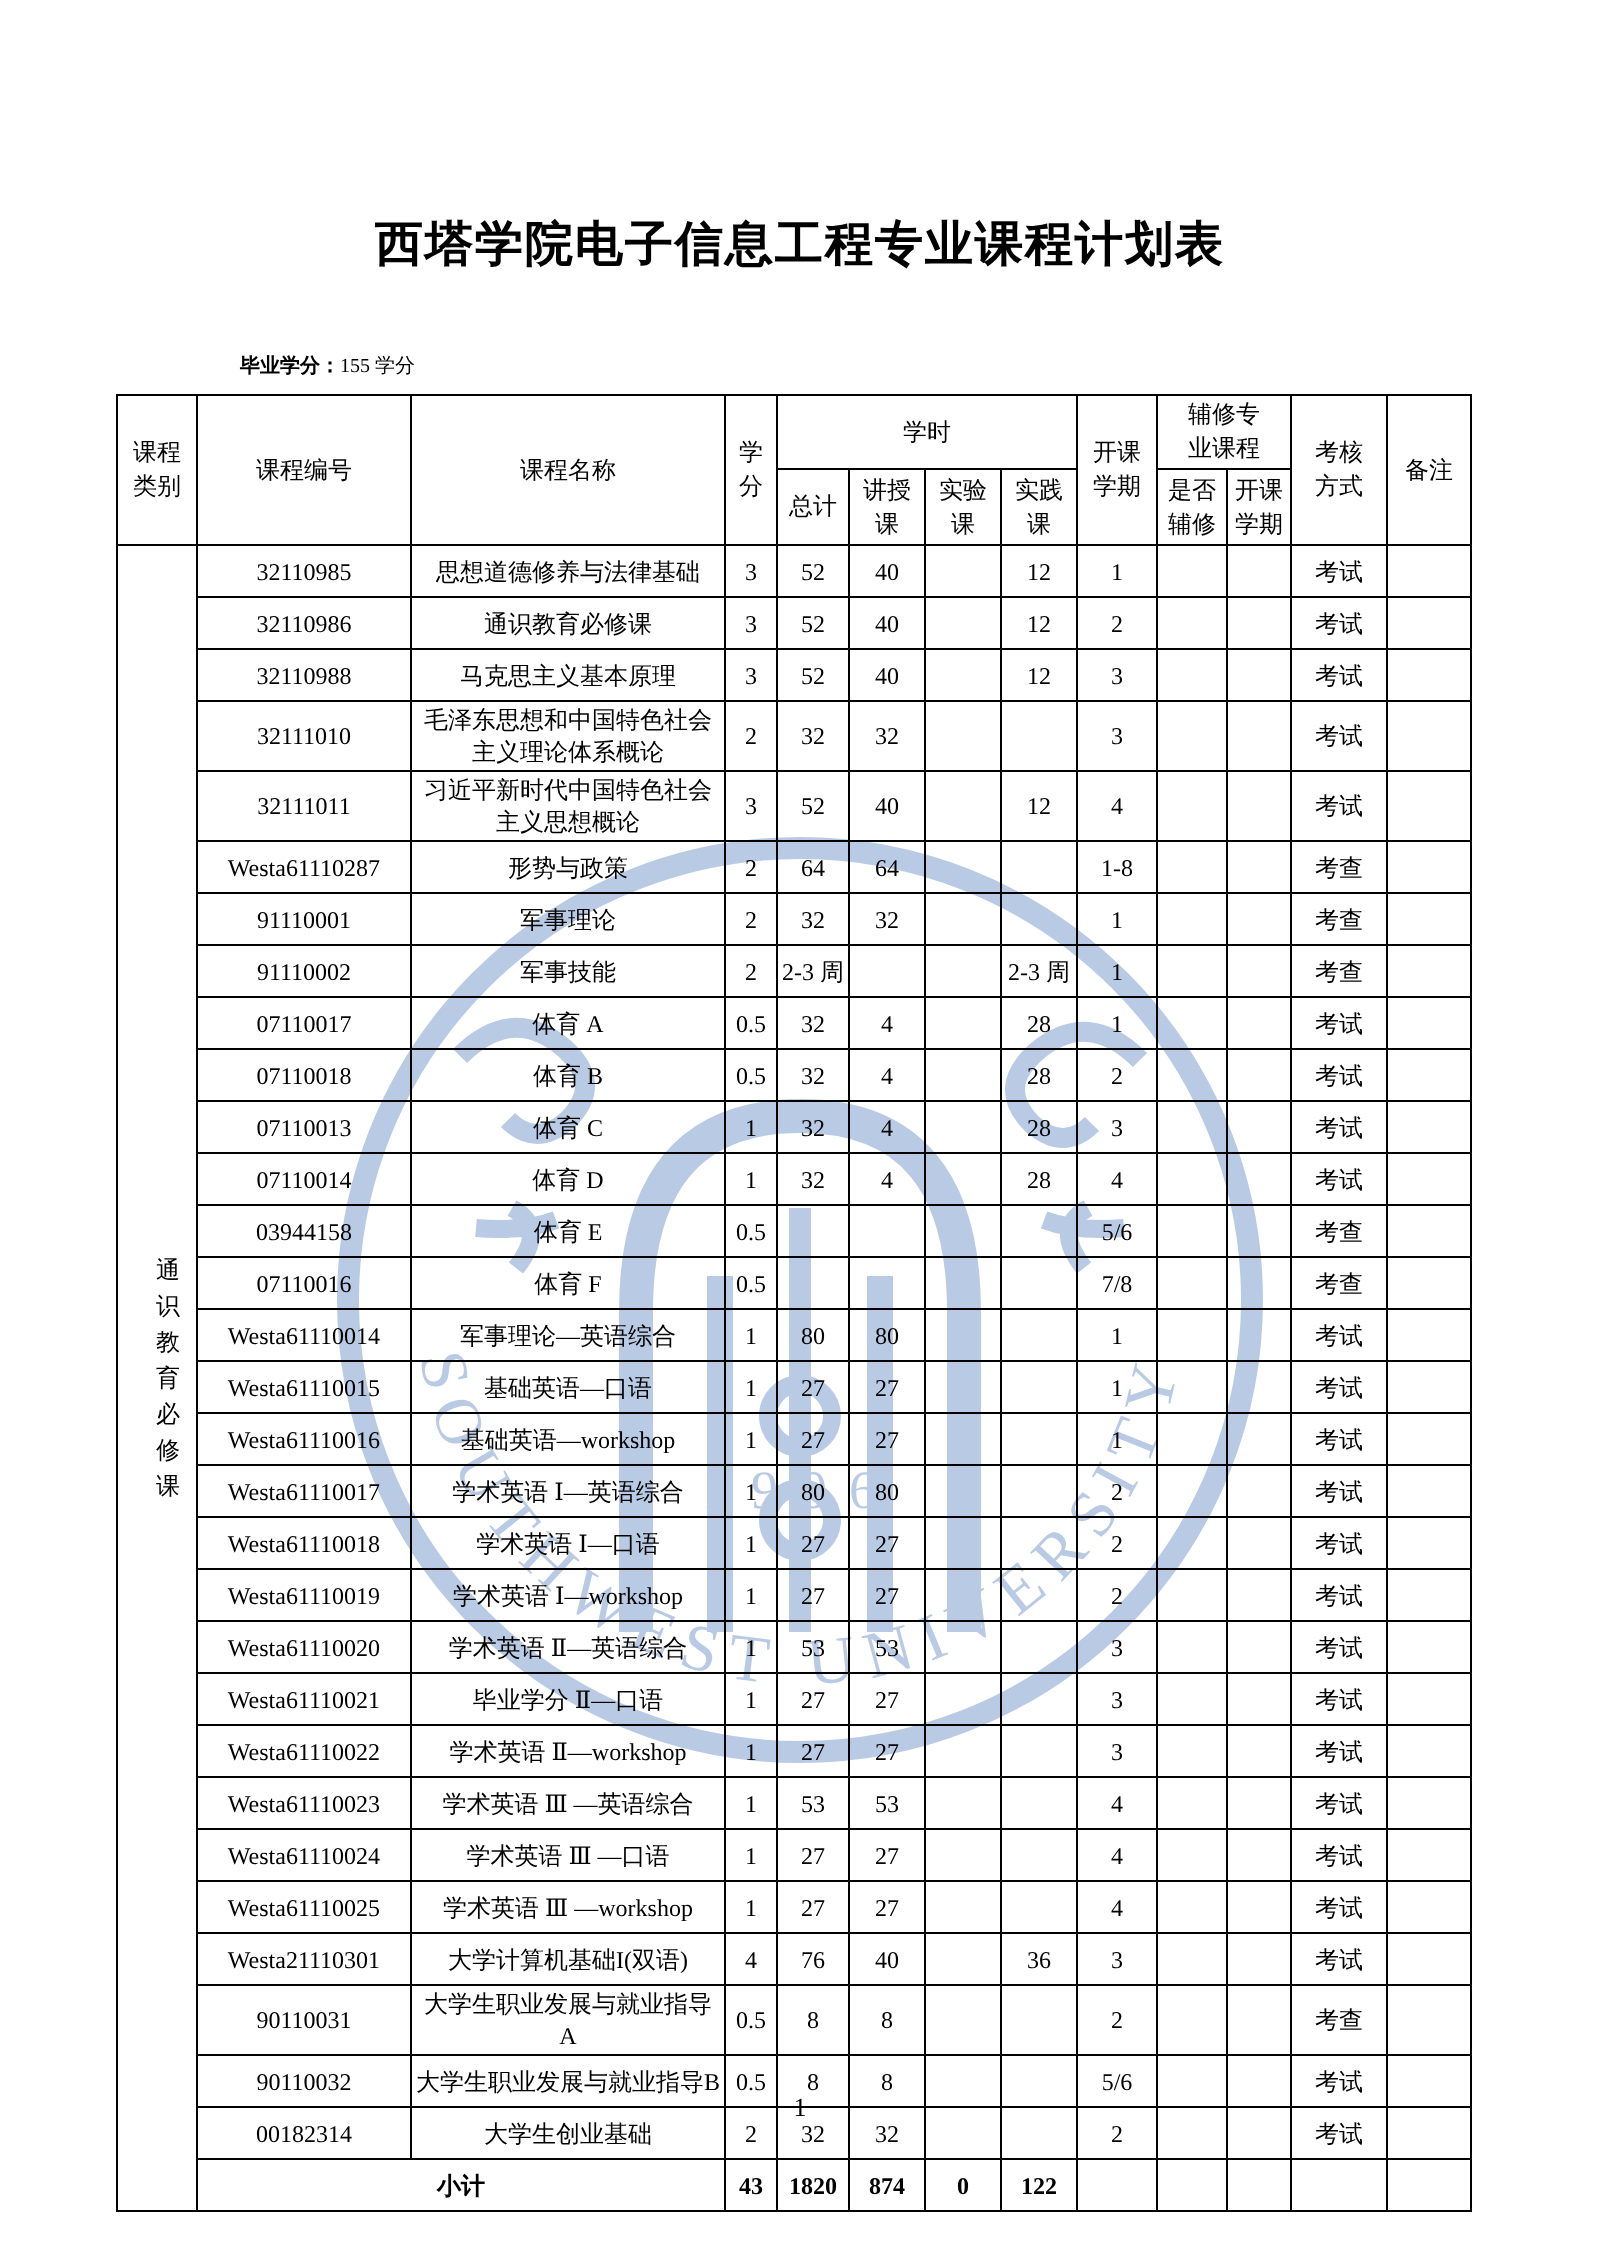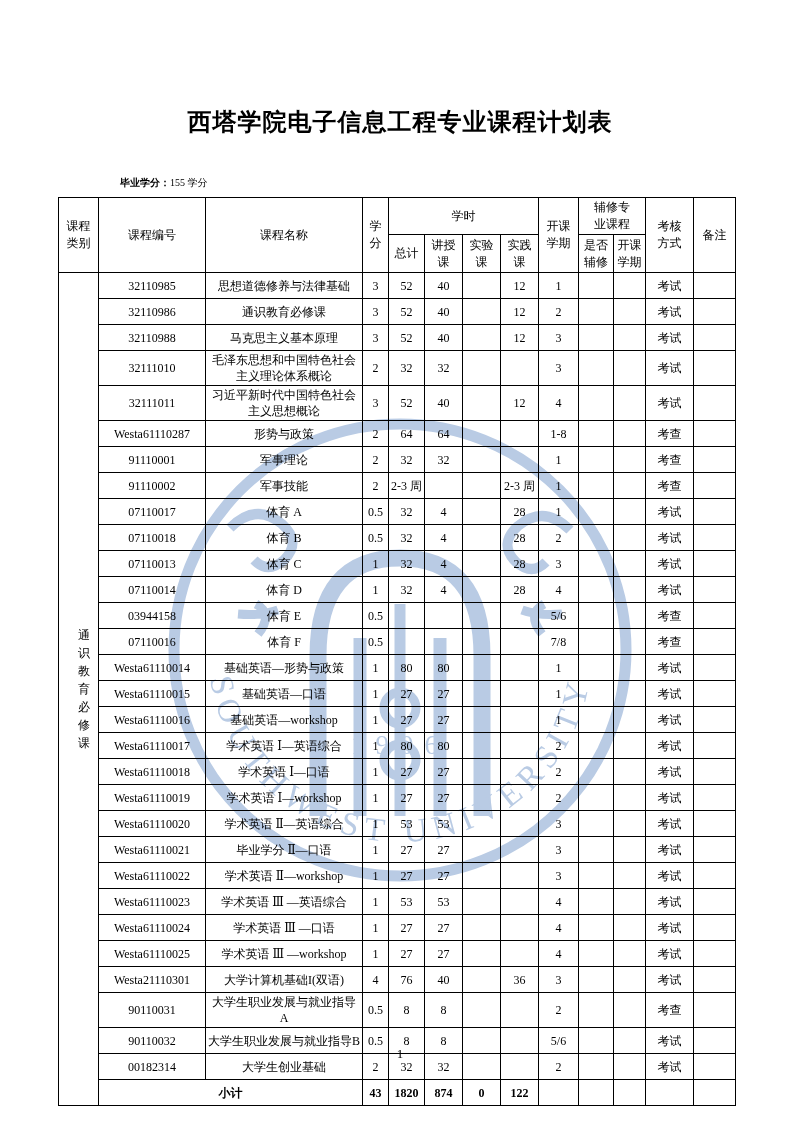--- a/index.html
+++ b/index.html
@@ -315,21 +315,21 @@
           <td></td>
           <td></td>
           <td>7/8</td>
           <td></td>
           <td></td>
           <td>考查</td>
           <td></td>
         </tr>
         <tr>
           <td>Westa61110014</td>
-          <td>基础英语—形势与政策</td>
+          <td>军事理论—英语综合</td>
           <td>1</td>
           <td>80</td>
           <td>80</td>
           <td></td>
           <td></td>
           <td>1</td>
           <td></td>
           <td></td>
           <td>考试</td>
           <td></td>

